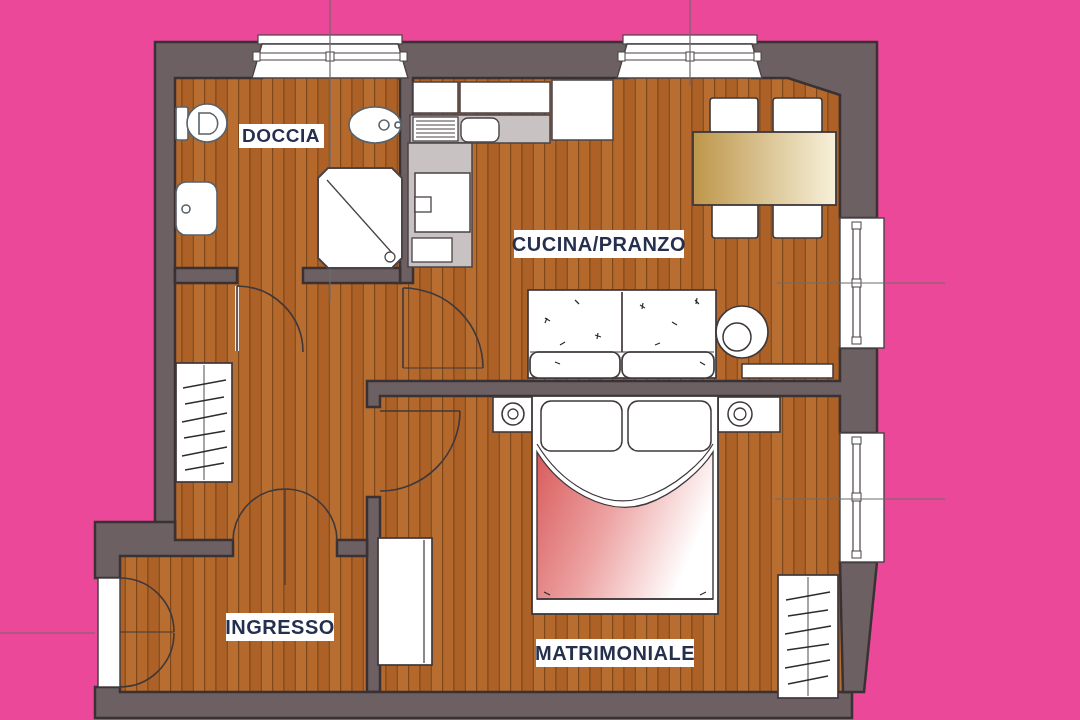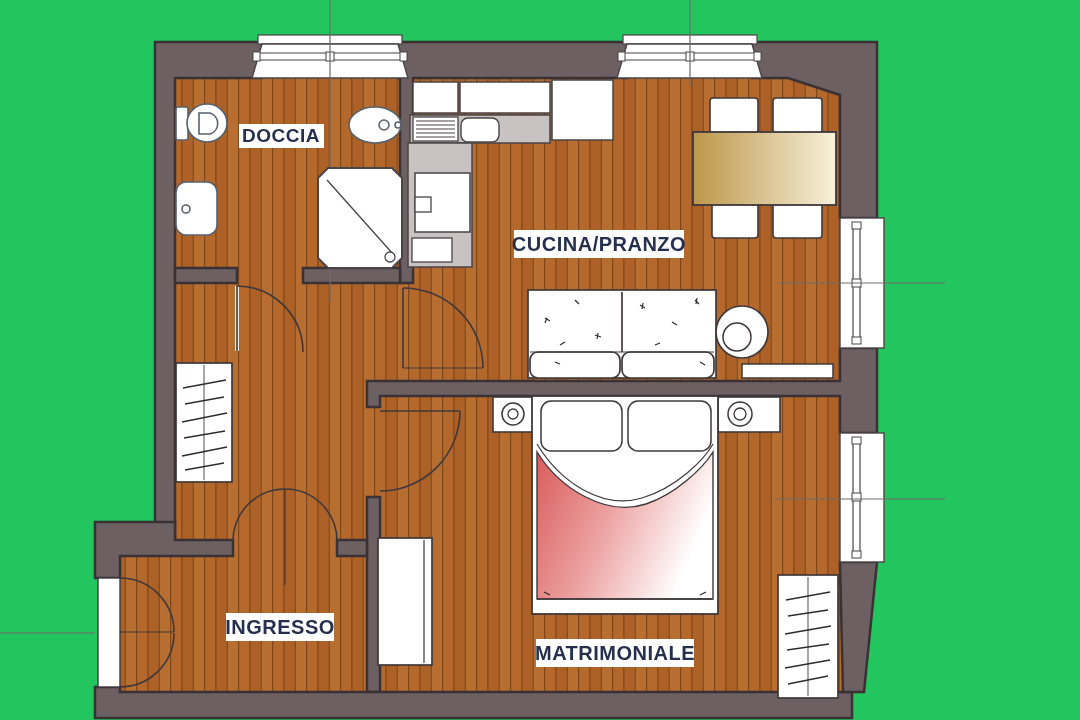--- a/index.html
+++ b/index.html
@@ -1,16 +1,16 @@
 <!DOCTYPE html>
 <html><head>
 <meta charset="utf-8">
 <style>
   html,body{margin:0;padding:0;background:#ffffff;}
-  .stage{width:1080px;height:720px;position:relative;background:#22c55e;overflow:hidden;}
+  .stage{width:1080px;height:720px;position:relative;background:#ec4899;overflow:hidden;}
   svg{display:block;}
   .room-label{font-family:"Liberation Sans", sans-serif;font-weight:bold;fill:#25304e;letter-spacing:.5px;}
 </style>
 </head>
 <body>
 
 <div class="stage">
 <svg viewBox="0 0 1080 720" width="1080" height="720">
   <defs>
     <pattern id="wood" width="34" height="720" patternUnits="userSpaceOnUse">

